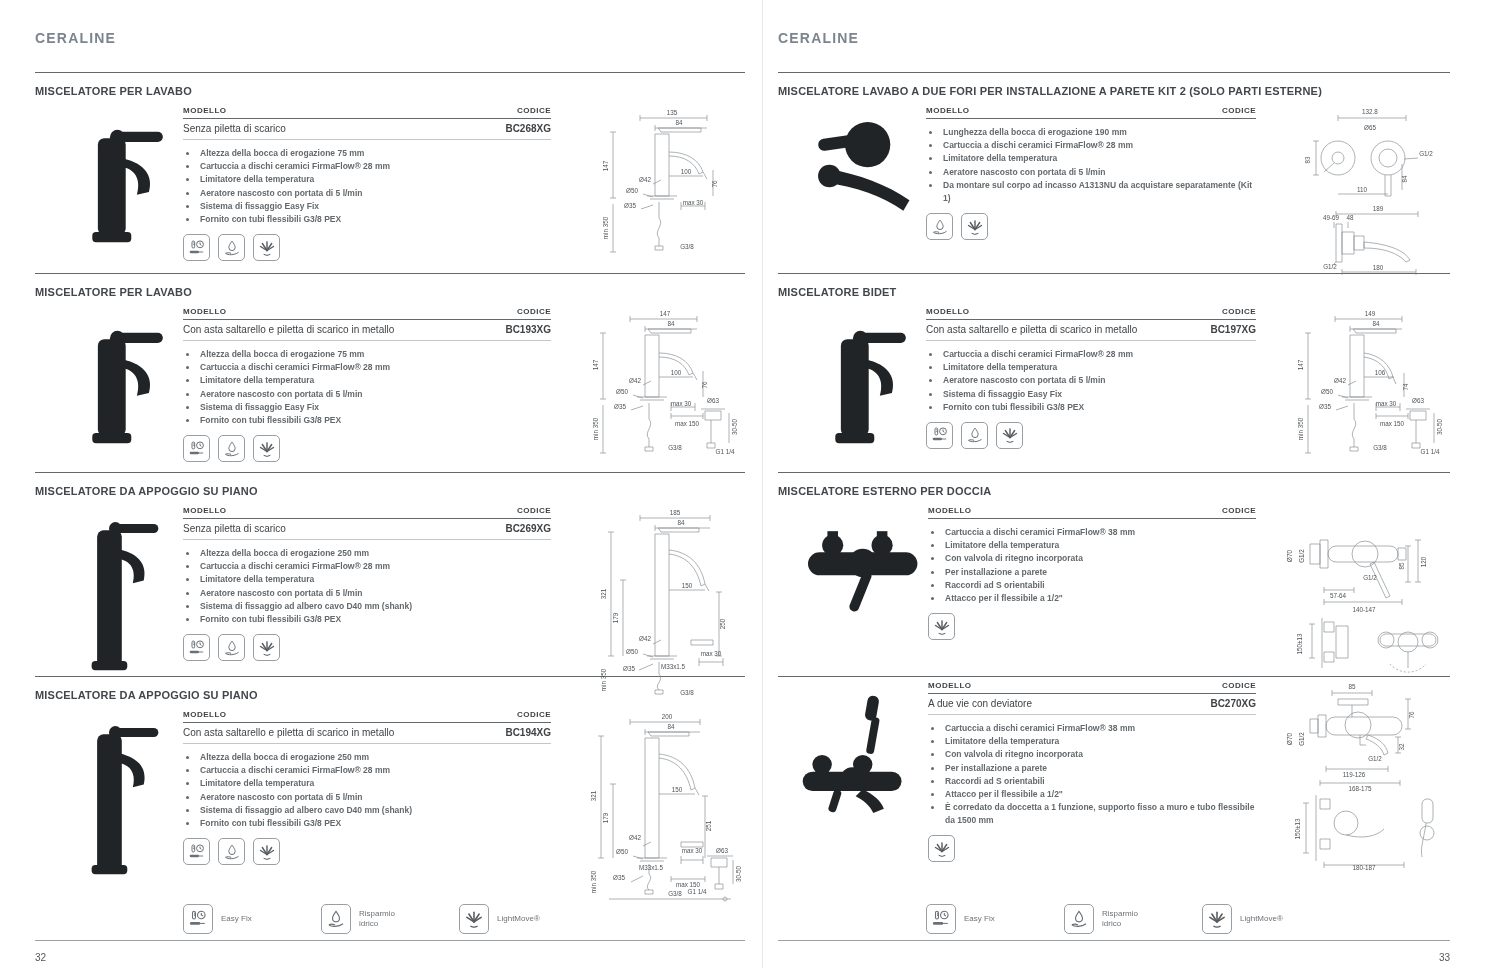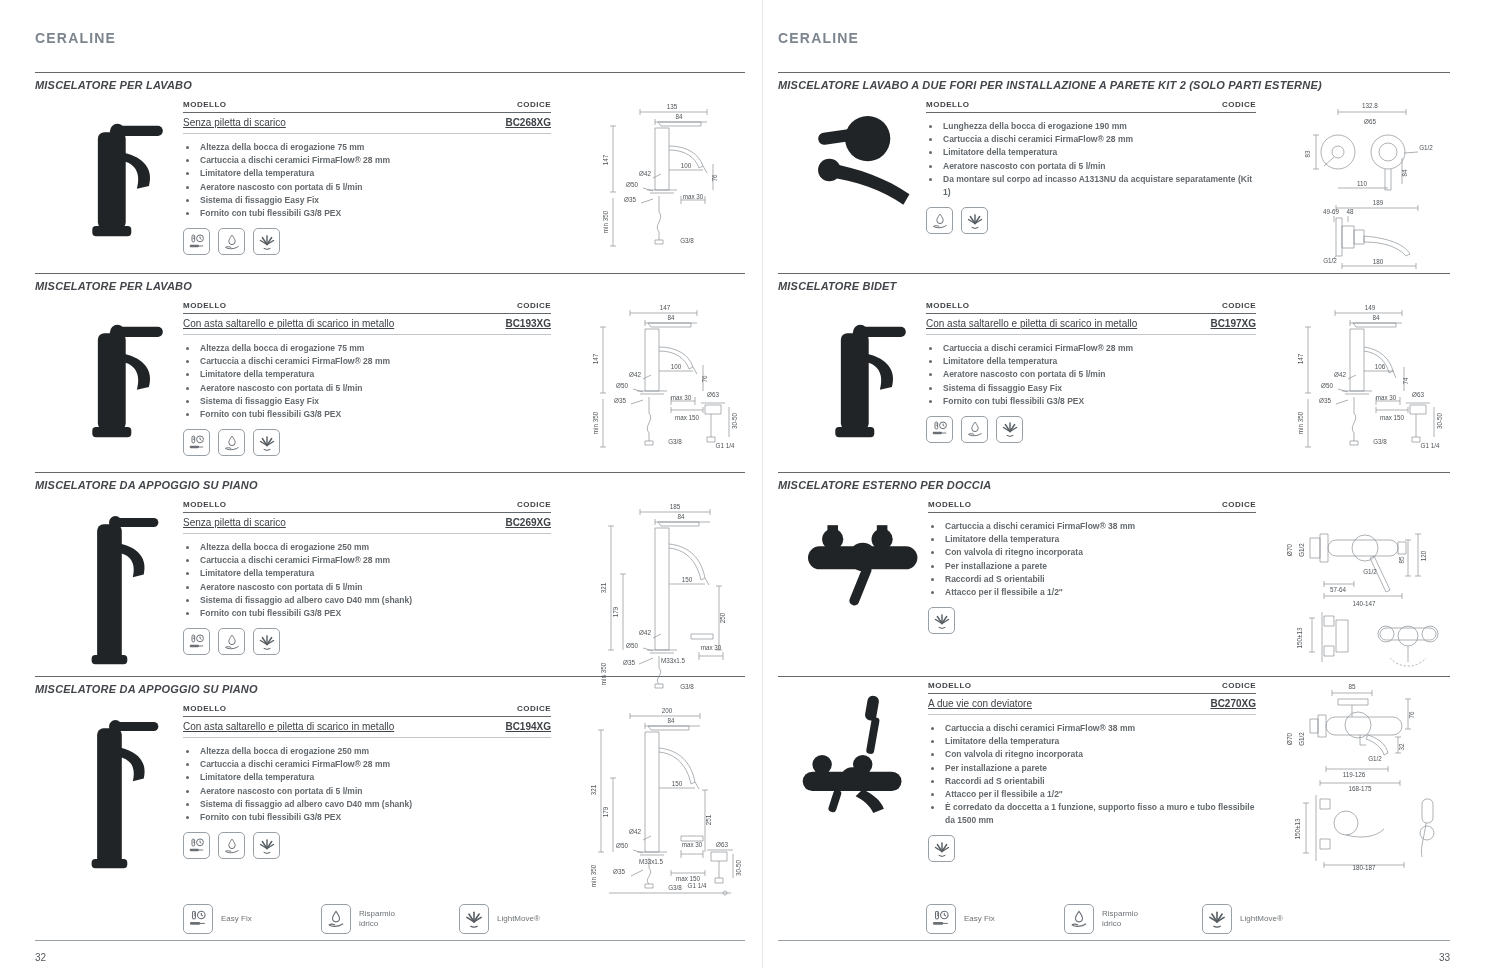--- a/index.html
+++ b/index.html
@@ -9,27 +9,27 @@
   .page{position:relative;box-sizing:border-box;}
   .page.left{width:710px;margin-left:35px;}
   .page.right{width:672px;margin-left:33px;}
   .brand{margin:30px 0 0;font-size:14px;font-weight:bold;letter-spacing:1.2px;color:#7c858e;}
   .sections{margin-top:26px;}
   .section{border-top:1px solid #63686d;padding-top:4px;box-sizing:border-box;}
   .section:nth-child(1){height:201px;}
   .section:nth-child(2){height:199px;}
   .section:nth-child(3){height:204px;}
   .section:nth-child(4){height:196px;}
-  .section-title{font-size:11px;font-weight:bold;color:#43474c;margin:2px 0 9px;letter-spacing:.2px;font-style:italic;}
+  .section-title{font-size:11px;font-weight:bold;color:#43474c;margin:8px 0 9px;letter-spacing:.2px;}
   .body{display:flex;align-items:flex-start;}
   .photo{flex:0 0 148px;display:flex;justify-content:center;align-items:flex-start;}
   .info{flex:1 1 auto;padding-right:16px;min-width:0;}
   .tech{flex:0 0 178px;display:flex;justify-content:flex-end;}
   .spec-head{display:flex;justify-content:space-between;font-size:8px;font-weight:bold;color:#3f4347;letter-spacing:.5px;padding-bottom:3px;border-bottom:1px solid #63686d;}
-  .spec-row{display:flex;justify-content:space-between;align-items:center;font-size:10px;color:#3f4347;padding:4px 0 5px;border-bottom:1px solid #c3c7ca;gap:10px;text-decoration:underline;}
+  .spec-row{display:flex;justify-content:space-between;align-items:center;font-size:10px;color:#3f4347;padding:4px 0 5px;border-bottom:1px solid #c3c7ca;gap:10px;}
   .codice{font-weight:bold;white-space:nowrap;}
   ul.features{margin:7px 0 8px;padding-left:15px;font-size:8.5px;color:#64696d;line-height:1.55;font-weight:bold;}
   ul.features li{padding-left:2px;}
   .icons{display:flex;gap:8px;}
   .icon-box{width:27px;height:27px;border:1px solid #989fa5;border-radius:5px;display:flex;align-items:center;justify-content:center;background:#fff;box-sizing:border-box;}
   .icon-box svg{width:20px;height:20px;}
   .icon-box.lg{width:30px;height:30px;}
   .icon-box.lg svg{width:22px;height:22px;}
   .legend{position:absolute;left:148px;bottom:34px;display:flex;gap:48px;align-items:center;margin-top:29px;}
   .legend-item{display:flex;align-items:center;gap:8px;}

